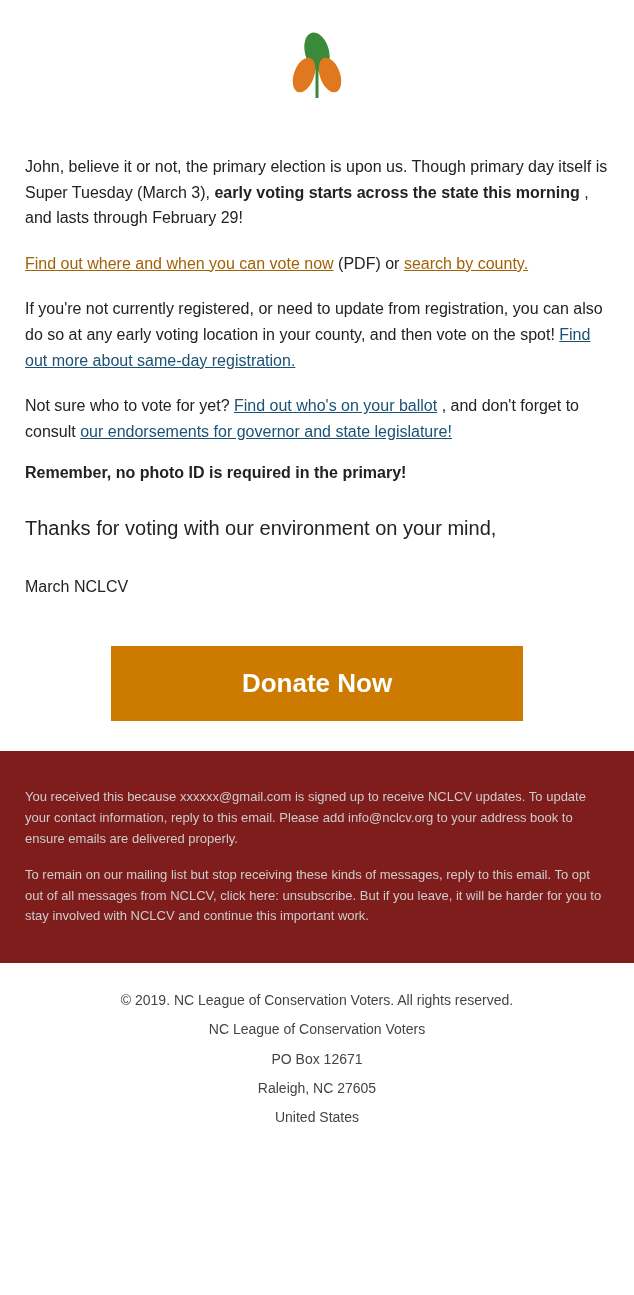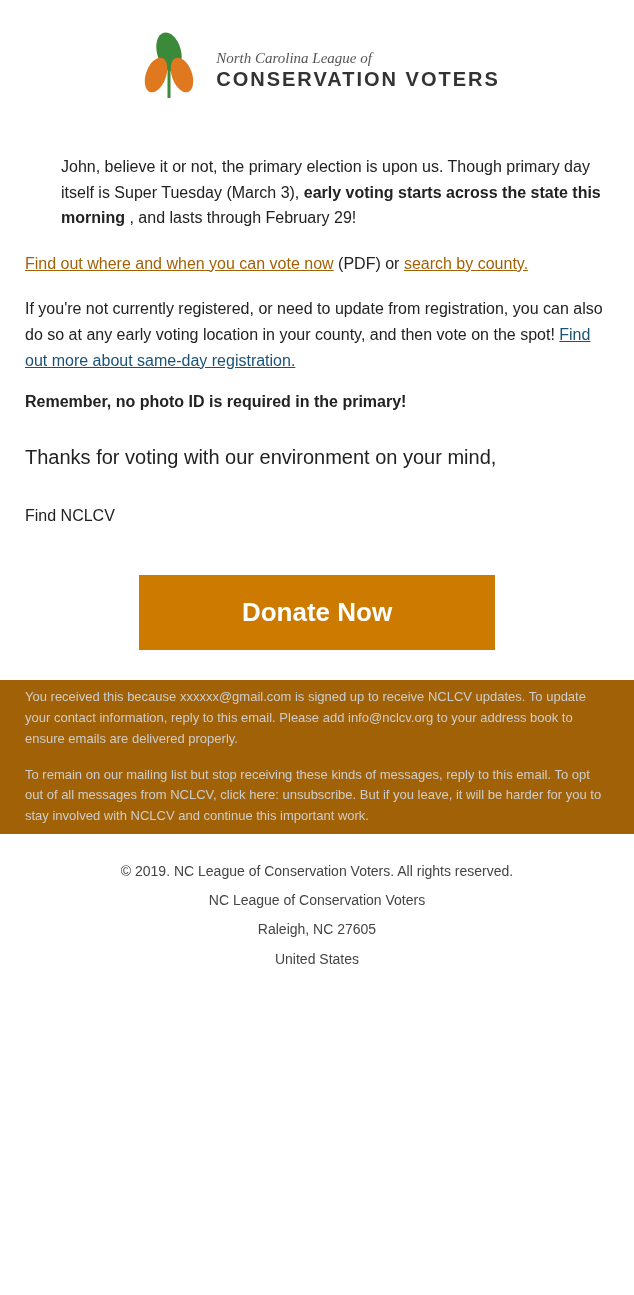--- a/index.html
+++ b/index.html
@@ -63,21 +63,20 @@
     
     .main-content {
       padding: 20px 25px 10px;
     }
 
     .intro-text {
       font-size: 16px;
       line-height: 1.6;
       margin-bottom: 20px;
       color: #222;
-      margin-left: 36px;
     }
 
     .intro-text strong {
       font-weight: bold;
     }
 
     .link-section {
       margin-bottom: 20px;
       font-size: 16px;
       line-height: 1.6;
@@ -127,21 +126,21 @@
     .donate-button {
       display: inline-block;
       background-color: #cc7a00;
       color: #fff;
       font-size: 26px;
       font-weight: bold;
       padding: 22px 60px;
       text-decoration: none;
       border: none;
       cursor: pointer;
-      width: 356px;
+      width: 412px;
       text-align: center;
     }
 
     
     .social-section {
       text-align: center;
       padding: 10px 20px 20px;
     }
 
     .social-title {
@@ -172,23 +171,23 @@
     }
 
     .social-icon-circle svg {
       width: 30px;
       height: 30px;
       fill: #555;
     }
 
     
     .footer-dark {
-      background: #a16207;
+      background: #7f1d1d;
       color: #ccc;
-      padding: 7px 25px;
+      padding: 36px 25px;
       font-size: 13px;
       line-height: 1.6;
     }
 
     .footer-dark p {
       margin-bottom: 15px;
       color: #ccc;
     }
 
     .footer-dark p:last-child {
@@ -221,24 +220,20 @@
 
         <ellipse cx="35" cy="22" rx="12" ry="20" fill="#3a8a3a" transform="rotate(-15 35 22)"></ellipse>
 
         <ellipse cx="22" cy="45" rx="10" ry="18" fill="#e07820" transform="rotate(20 22 45)"></ellipse>
 
         <ellipse cx="48" cy="45" rx="10" ry="18" fill="#e07820" transform="rotate(-20 48 45)"></ellipse>
 
         <line x1="35" y1="68" x2="35" y2="40" stroke="#3a8a3a" stroke-width="3"></line>
       </svg>
 
-      <div class="logo-text">
-        <div class="top-line">North Carolina League of</div>
-        <div class="bottom-line">CONSERVATION VOTERS</div>
-      </div>
     </div>
   </div>
 
   <div class="main-content">
 
     
     <p class="intro-text">
       <span>John, believe it or not, the primary election is upon us. Though primary day itself is Super Tuesday (March 3),</span>
       <strong>early voting starts across the state this morning</strong>
       <span>, and lasts through February 29!</span>
@@ -251,42 +246,49 @@
       <a href="#">search by county.</a>
     </p>
 
     
     <p class="body-section">
       <span>If you're not currently registered, or need to update from registration, you can also do so at any early voting location in your county, and then vote on the spot!</span>
       <a href="#"> </a><a href="#">Find out more about same-day registration.</a>
     </p>
 
     
+    <p class="body-section">
+      <span>Not sure who to vote for yet?</span>
+      <a href="#">Find out who's on your ballot</a>
+      <span>, and don't forget to consult</span>
+      <a href="#">our endorsements for governor and state legislature!</a>
+    </p>
 
     
     <p class="bold-notice">Remember, no photo ID is required in the primary!</p>
 
     
     <p class="thanks-section">Thanks for voting with our environment on your mind,</p>
     <br>
     
-    <p class="team-section">Find NCLCV</p>
+    <p class="team-section">March NCLCV</p>
 
   </div>
 
   <div class="donate-section">
     <button class="donate-button">Donate Now</button>
   </div>
 
 
   <div class="footer-dark">
     <p>You received this because xxxxxx@gmail.com is signed up to receive NCLCV updates. To update your contact information, reply to this email. Please add info@nclcv.org to your address book to ensure emails are delivered properly.</p>
     <p>To remain on our mailing list but stop receiving these kinds of messages, reply to this email. To opt out of all messages from NCLCV, click here: unsubscribe. But if you leave, it will be harder for you to stay involved with NCLCV and continue this important work.</p>
   </div>
 
   <div class="footer-light">
     <p>© 2019. NC League of Conservation Voters. All rights reserved.</p>
     <p>NC League of Conservation Voters</p>
+    <p>PO Box 12671</p>
     <p>Raleigh, NC 27605</p>
     <p>United States</p>
   </div>
 
 </div>
 
 </body></html>

